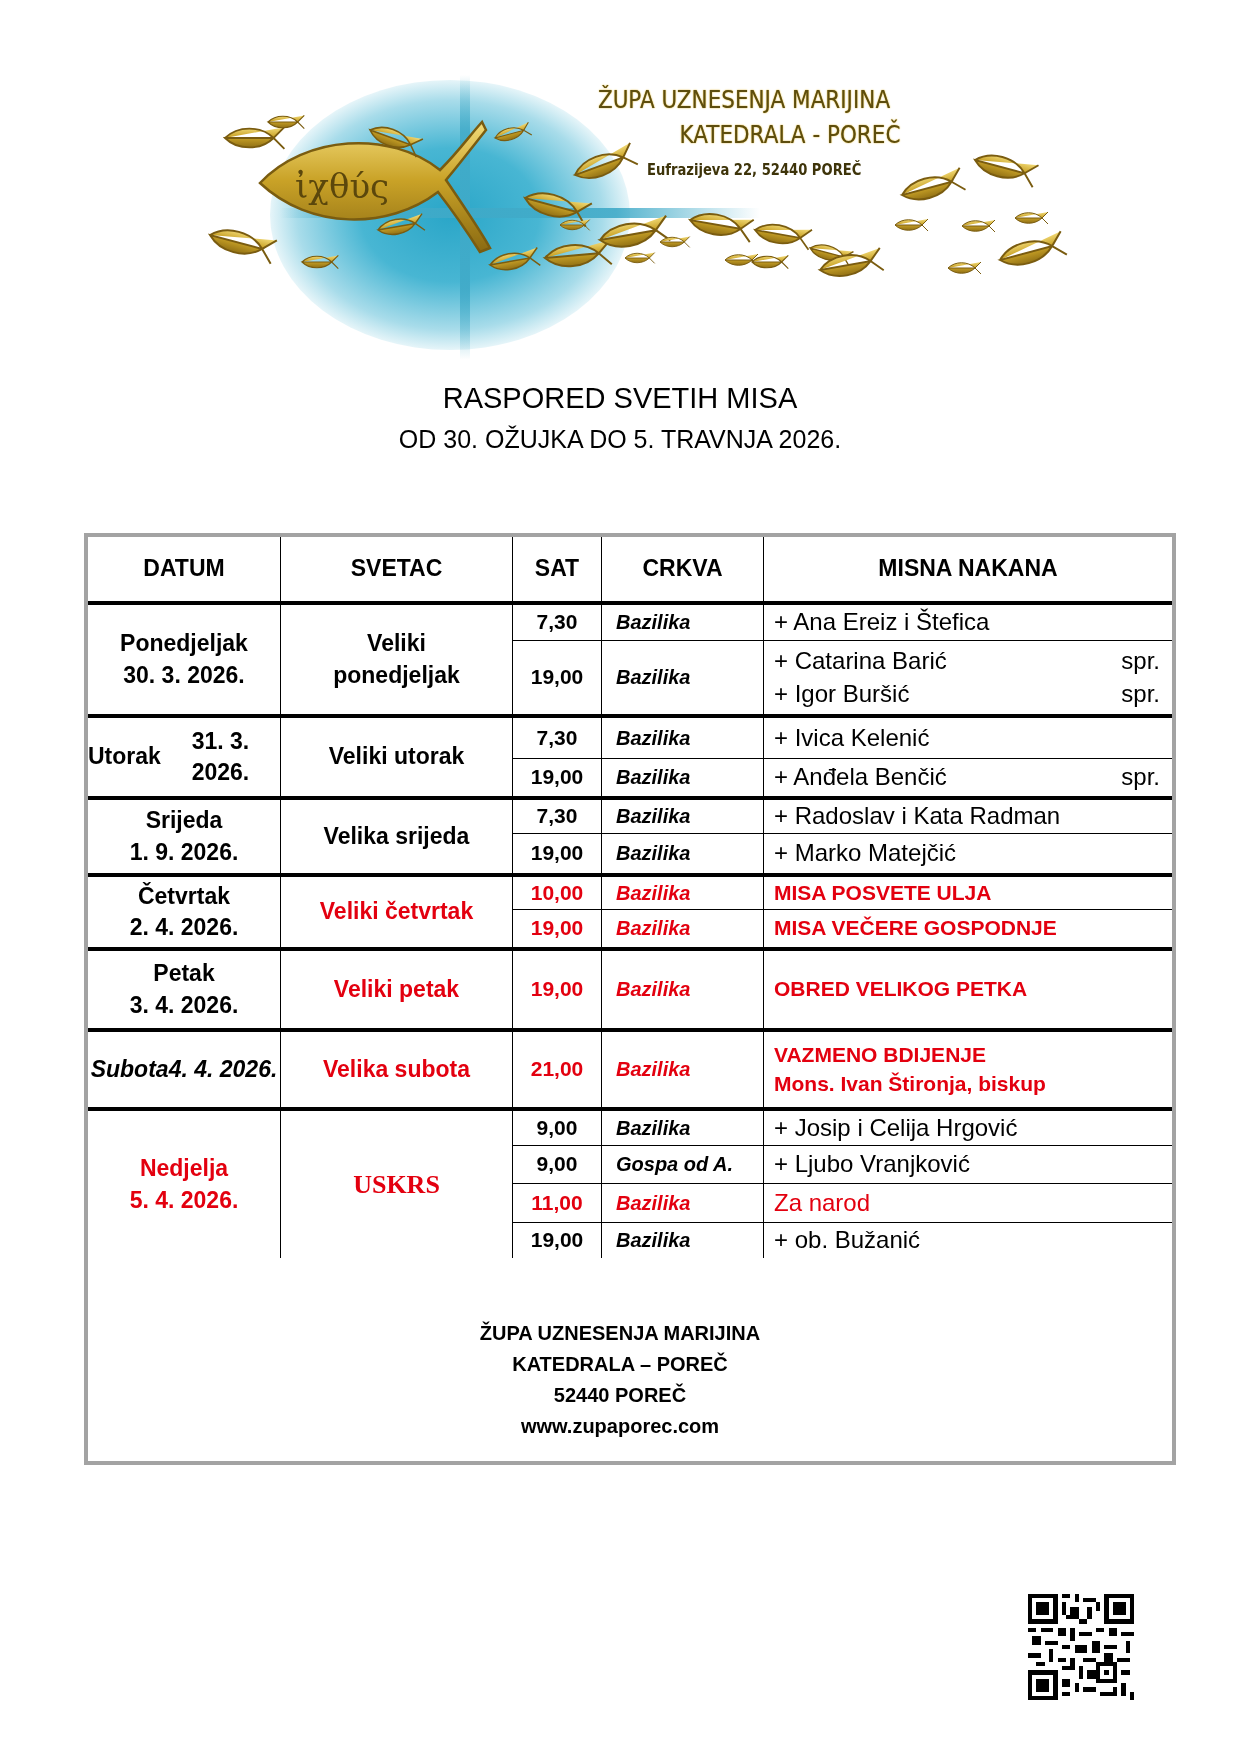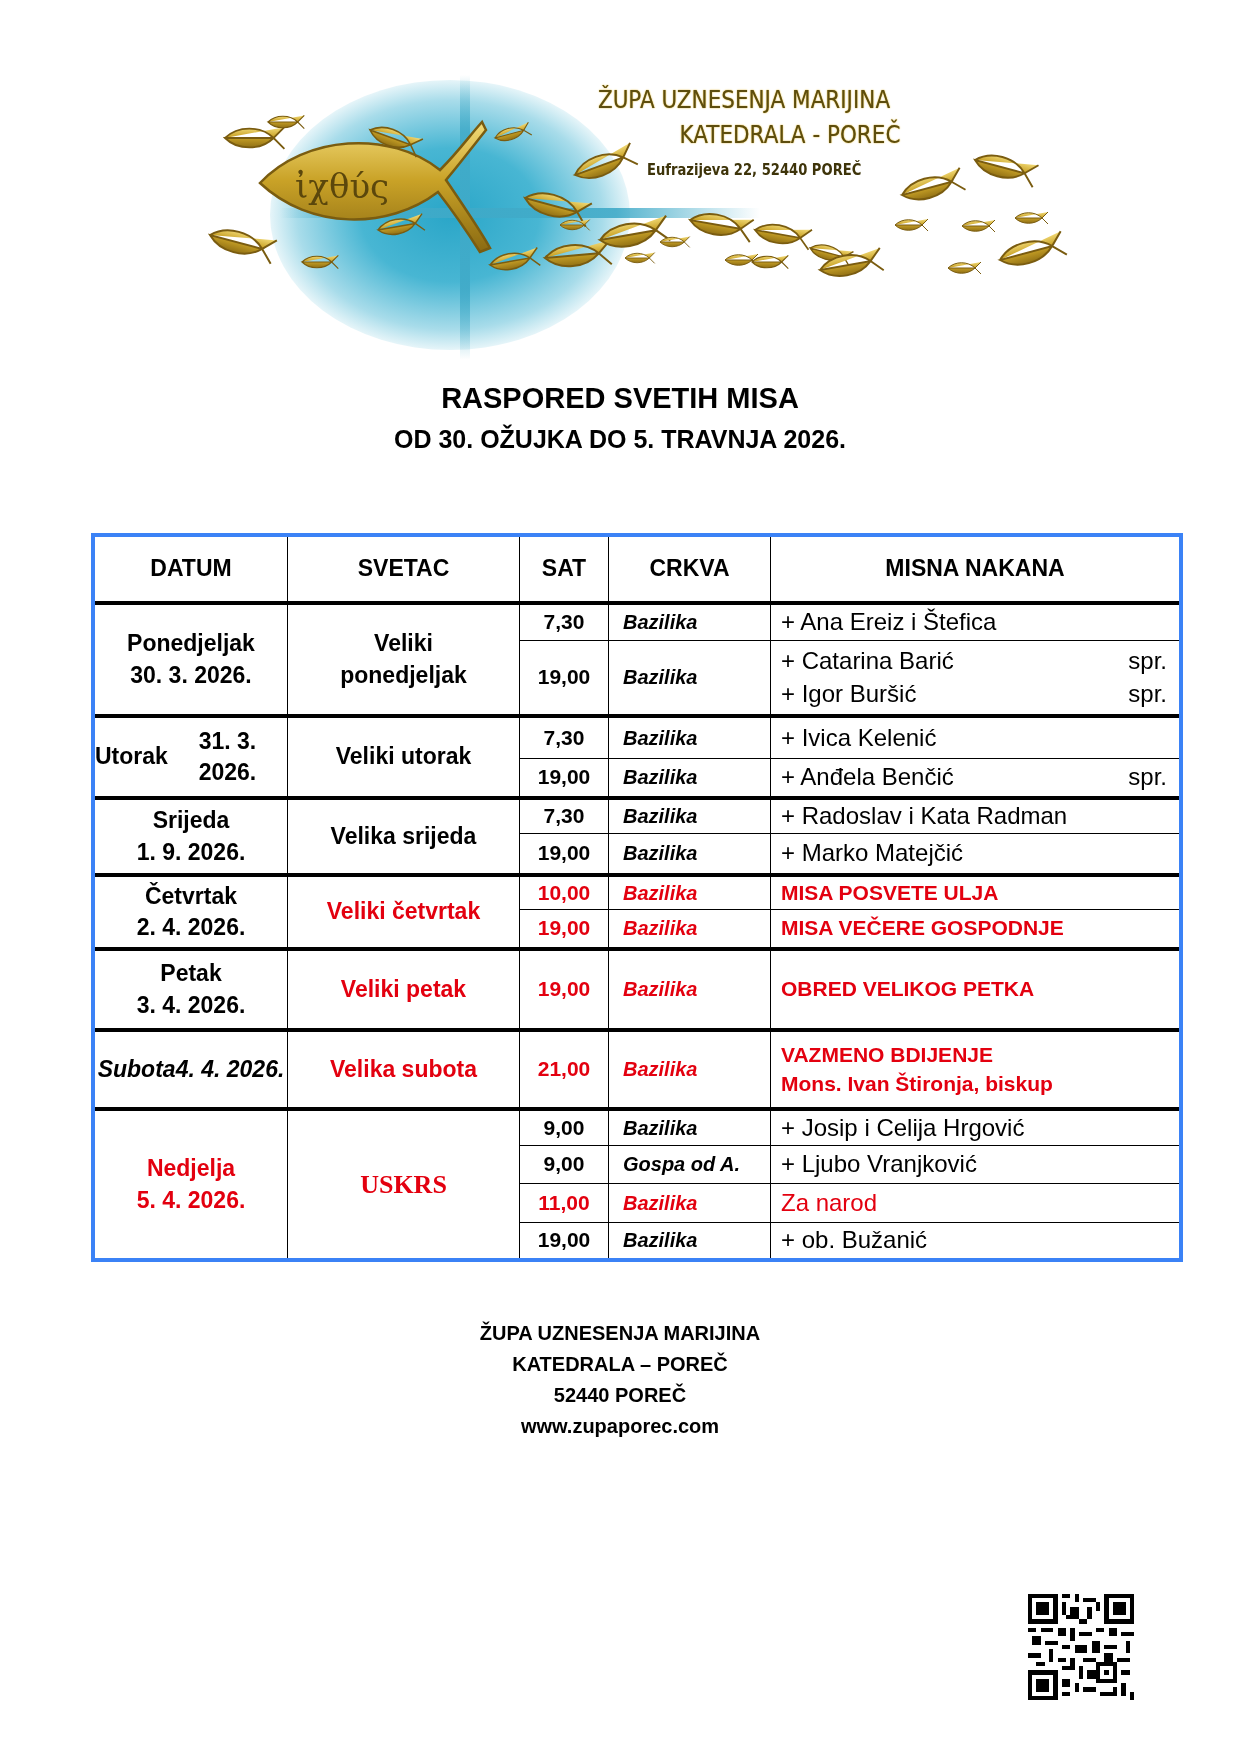--- a/index.html
+++ b/index.html
@@ -17,27 +17,27 @@
            background:linear-gradient(180deg, rgba(64,170,200,0) 0%, rgba(64,170,200,.85) 20%, rgba(64,170,200,.9) 75%, rgba(64,170,200,0) 100%); }
   .fish-svg { position:absolute; left:0; top:0; }
   .org-title { position:absolute; left:570px; width:345px; text-align:center;
                font-family:"DejaVu Sans", sans-serif; color:#5d4d0e;
                text-shadow:0 0 1px #d4b24a, 0 0 2px #e8cc6a; transform:scaleX(0.86); transform-origin:left center; white-space:nowrap; }
   .org-l1 { top:85px; font-size:25px; width:400px; left:572px; }
   .org-l2 { top:120px; font-size:25px; width:400px; left:572px; }
   .org-l3 { top:158px; font-size:16px; left:648px; width:260px; font-weight:bold; color:#3e340a; text-shadow:none; transform:scaleX(0.82);}
 
   
-  .title { position:absolute; left:0; width:1240px; text-align:center; font-weight:bold; }
+  .title { position:absolute; left:0; width:1240px; text-align:center; font-weight:normal; }
   .title-1 { top:382px; font-size:29px; }
   .title-2 { top:425px; font-size:25px; }
 
   
-  .sched { position:absolute; left:91px; top:533px; width:1092px; height:729px;
-           border:4px solid #3b82f6; box-sizing:border-box; }
+  .sched { position:absolute; left:84px; top:533px; width:1092px; height:932px;
+           border:4px solid #a3a3a3; box-sizing:border-box; }
   .cell { position:absolute; box-sizing:border-box; display:flex; align-items:center; justify-content:center;
           text-align:center; font-weight:bold; font-size:23px; line-height:1.35; }
   .hdr { font-size:23px; }
   .vline { position:absolute; width:1px; background:#000; }
   .hline-thick { position:absolute; height:4px; background:#000; }
   .hline-thin { position:absolute; height:1px; background:#000; }
   .red { color:#e3000f; }
   .sat { font-size:21px; }
   .crkva { font-style:italic; font-size:20px; justify-content:flex-start; padding-left:14px; }
   .nakana { justify-content:flex-start; padding-left:10px; padding-right:12px; font-weight:normal; font-size:24px; text-align:left; }

